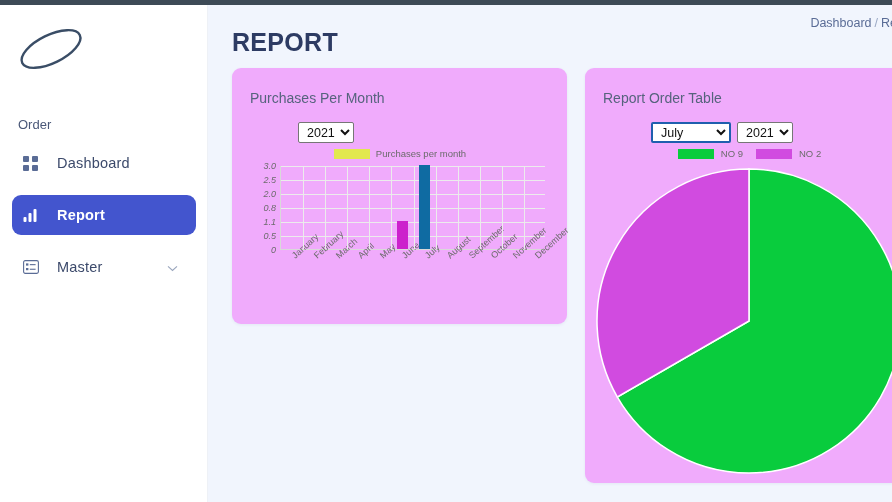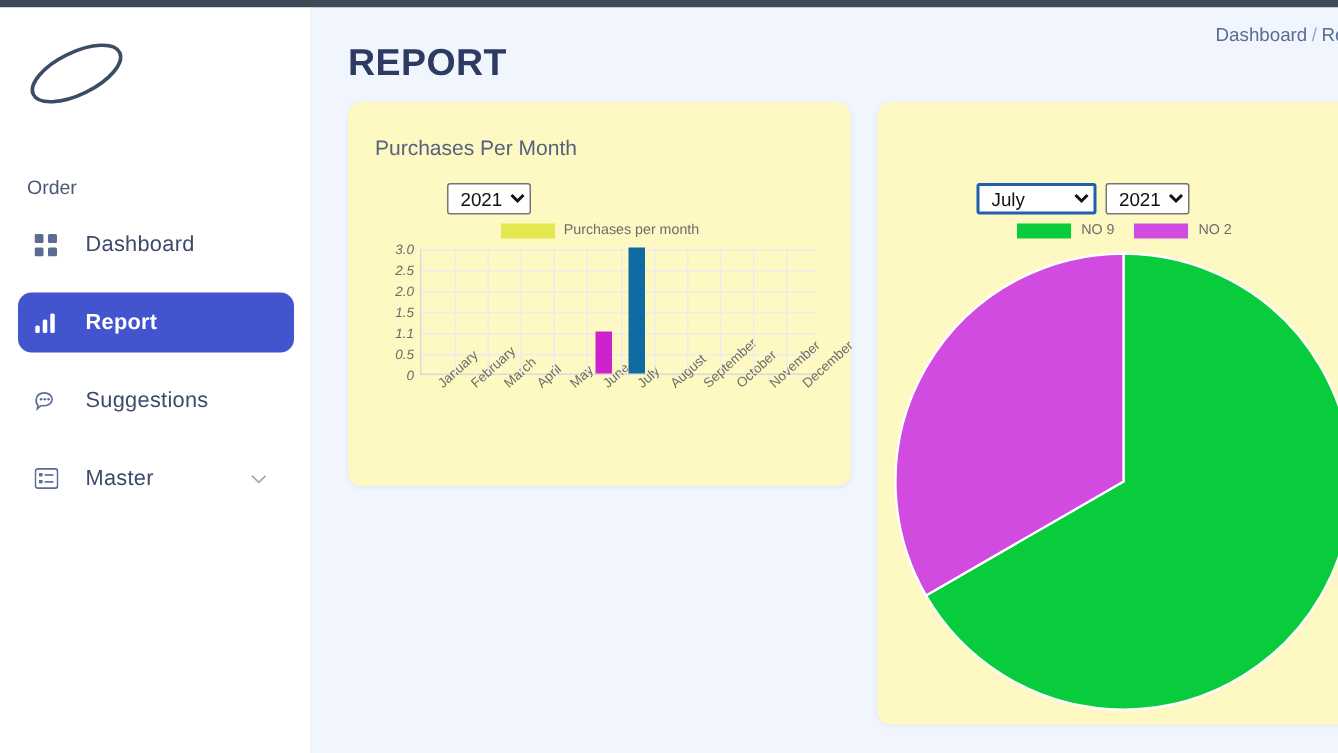--- a/index.html
+++ b/index.html
@@ -64,21 +64,21 @@
     position: absolute; left: 24px; top: 6px;
     font-size: 25px; font-weight: bold; color: #2d3b63; letter-spacing: .3px;
   }
   .breadcrumb {
     position: absolute; right: -5px; top: 11px;
     font-size: 12.5px; color: #5a6c96; white-space: nowrap;
   }
   .breadcrumb .sep { color: #9aa8c4; margin: 0 3px; }
 
   .card {
-    position: absolute; background: #fef9c3; border-radius: 9px;
+    position: absolute; background: #f0abfc; border-radius: 9px;
     box-shadow: 0 1px 3px rgba(60,80,140,.08);
   }
   #card-bar  { left: 24px;  top: 63px; width: 335px; height: 256px; }
   #card-pie  { left: 377px; top: 63px; width: 335px; height: 415px; }
 
   .card-title {
     position: absolute; left: 18px; top: 22px;
     font-size: 14px; color: #56637d;
   }
 
@@ -164,31 +164,20 @@
         <span class="nav-icon">
           <svg width="15" height="15" viewBox="0 0 15 15">
             <rect x="0.5" y="9" width="3" height="5" rx="1" fill="#ffffff"></rect>
             <rect x="5.5" y="5" width="3" height="9" rx="1" fill="#ffffff"></rect>
             <rect x="10.5" y="1" width="3" height="13" rx="1" fill="#ffffff"></rect>
           </svg>
         </span>
         <span class="nav-text">Report</span>
       </div>
 
-      <div class="nav-item">
-        <span class="nav-icon">
-          <svg width="16" height="15" viewBox="0 0 16 15">
-            <path d="M1.2 6.2a5.3 4.3 0 1 1 5.3 4.3H4.2L1.9 12.6l.4-2.4A4.3 4.3 0 0 1 1.2 6.2Z" fill="none" stroke="#5a6c96" stroke-width="1.1"></path>
-            <circle cx="4.4" cy="6.2" r=".85" fill="#5a6c96"></circle>
-            <circle cx="6.9" cy="6.2" r=".85" fill="#5a6c96"></circle>
-            <circle cx="9.4" cy="6.2" r=".85" fill="#5a6c96"></circle>
-          </svg>
-        </span>
-        <span class="nav-text">Suggestions</span>
-      </div>
 
       <div class="nav-item">
         <span class="nav-icon">
           <svg width="16" height="14" viewBox="0 0 16 14">
             <rect x="0.6" y="0.6" width="14.8" height="12.8" rx="1.6" fill="none" stroke="#5a6c96" stroke-width="1.1"></rect>
             <rect x="3" y="3.4" width="2.4" height="2.2" fill="#5a6c96"></rect>
             <rect x="3" y="8" width="2.4" height="2.2" fill="#5a6c96"></rect>
             <rect x="6.8" y="4.1" width="5.8" height="1.1" fill="#5a6c96"></rect>
             <rect x="6.8" y="8.7" width="5.8" height="1.1" fill="#5a6c96"></rect>
           </svg>
@@ -226,21 +215,21 @@
           <span class="legend-swatch" id="lg-sw" style="background: rgb(226, 232, 78);"></span>
           <span class="legend-text">Purchases per month</span>
         </div>
         <div class="plot" id="plot">
             <div class="ytick" style="top: 84px;">0</div>
             <div class="gridline" style="top: 70px;"></div>
             <div class="ytick" style="top: 70px; padding-left: 30px;">0.5</div>
             <div class="gridline" style="top: 56px;"></div>
             <div class="ytick" style="top: 56px;">1.1</div>
             <div class="gridline" style="top: 42px;"></div>
-            <div class="ytick" style="top: 42px;">1.5</div>
+            <div class="ytick" style="top: 42px;">0.8</div>
             <div class="gridline" style="top: 28px;"></div>
             <div class="ytick" style="top: 28px;">2.0</div>
             <div class="gridline" style="top: 14px;"></div>
             <div class="ytick" style="top: 14px;">2.5</div>
             <div class="gridline" style="top: 0px;"></div>
             <div class="ytick" style="top: 0px;">3.0</div>
             <div class="xtick" style="left: 9.04167px;">January</div>
             <div class="vline" style="left: 22.0833px;"></div>
             <div class="xtick" style="left: 31.125px;">February</div>
             <div class="vline" style="left: 44.1667px;"></div>
@@ -263,20 +252,21 @@
             <div class="xtick" style="left: 207.792px;">October</div>
             <div class="vline" style="left: 220.833px;"></div>
             <div class="xtick" style="left: 229.875px;">November</div>
             <div class="vline" style="left: 242.917px;"></div>
             <div class="xtick" style="left: 251.958px;">December</div>
           </div>
       </div>
     </section>
 
     <section class="card" id="card-pie">
+      <div class="card-title">Report Order Table</div>
 
       <div class="selects">
         <select class="wide focused">
           <option>July</option>
         </select>
         <select>
           <option>2021</option>
         </select>
       </div>
 

